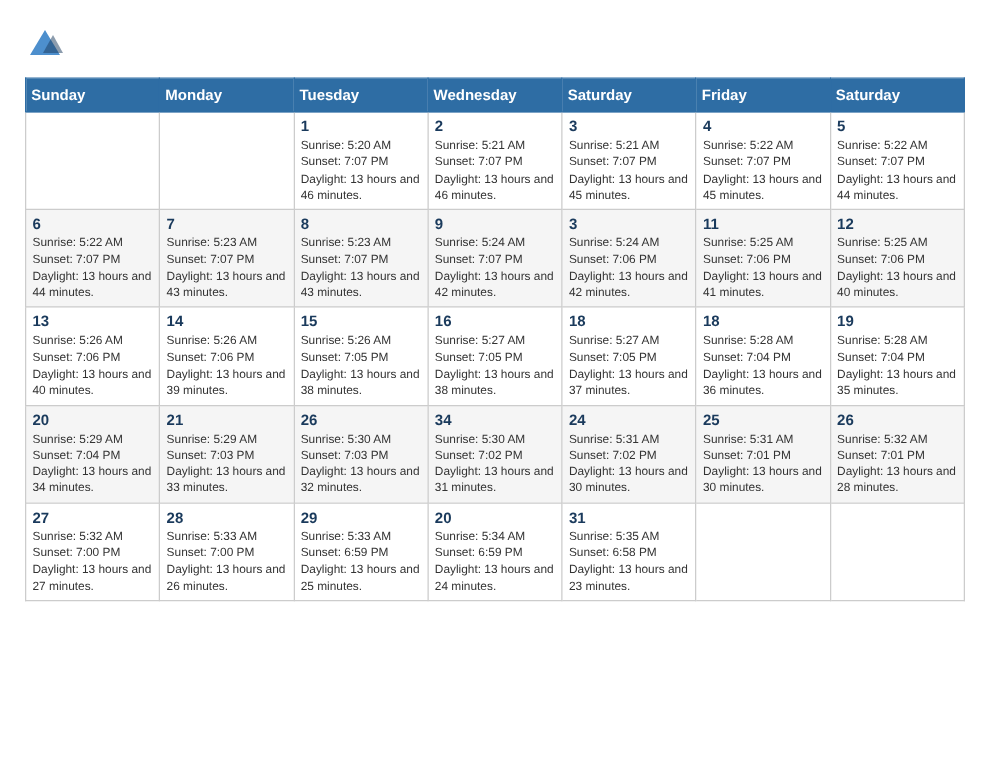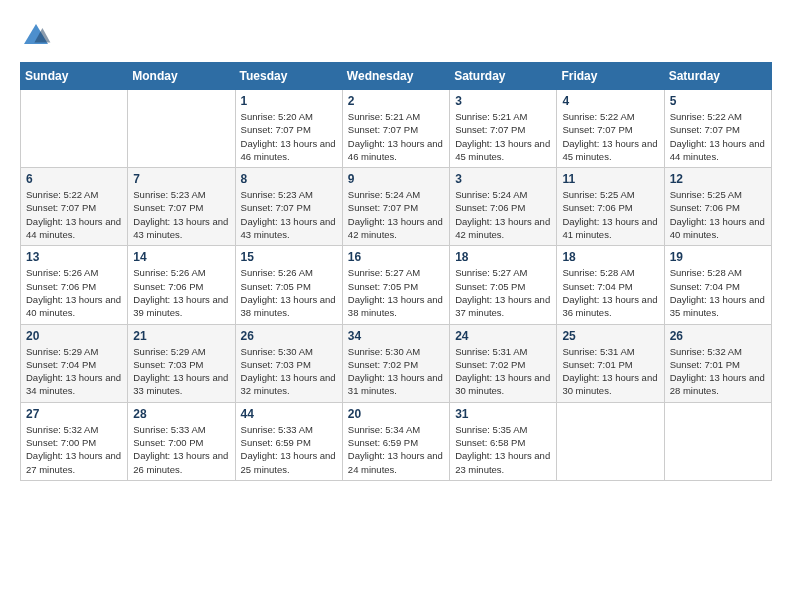--- a/index.html
+++ b/index.html
@@ -241,21 +241,21 @@
       <tr>
         <td>
           <span class="day-num">27</span>
           <div class="cell-content">Sunrise: 5:32 AM<br>Sunset: 7:00 PM<br>Daylight: 13 hours and 27 minutes.</div>
         </td>
         <td>
           <span class="day-num">28</span>
           <div class="cell-content">Sunrise: 5:33 AM<br>Sunset: 7:00 PM<br>Daylight: 13 hours and 26 minutes.</div>
         </td>
         <td>
-          <span class="day-num">44</span>
+          <span class="day-num">29</span>
           <div class="cell-content">Sunrise: 5:33 AM<br>Sunset: 6:59 PM<br>Daylight: 13 hours and 25 minutes.</div>
         </td>
         <td>
           <span class="day-num">20</span>
           <div class="cell-content">Sunrise: 5:34 AM<br>Sunset: 6:59 PM<br>Daylight: 13 hours and 24 minutes.</div>
         </td>
         <td>
           <span class="day-num">31</span>
           <div class="cell-content">Sunrise: 5:35 AM<br>Sunset: 6:58 PM<br>Daylight: 13 hours and 23 minutes.</div>
         </td>

